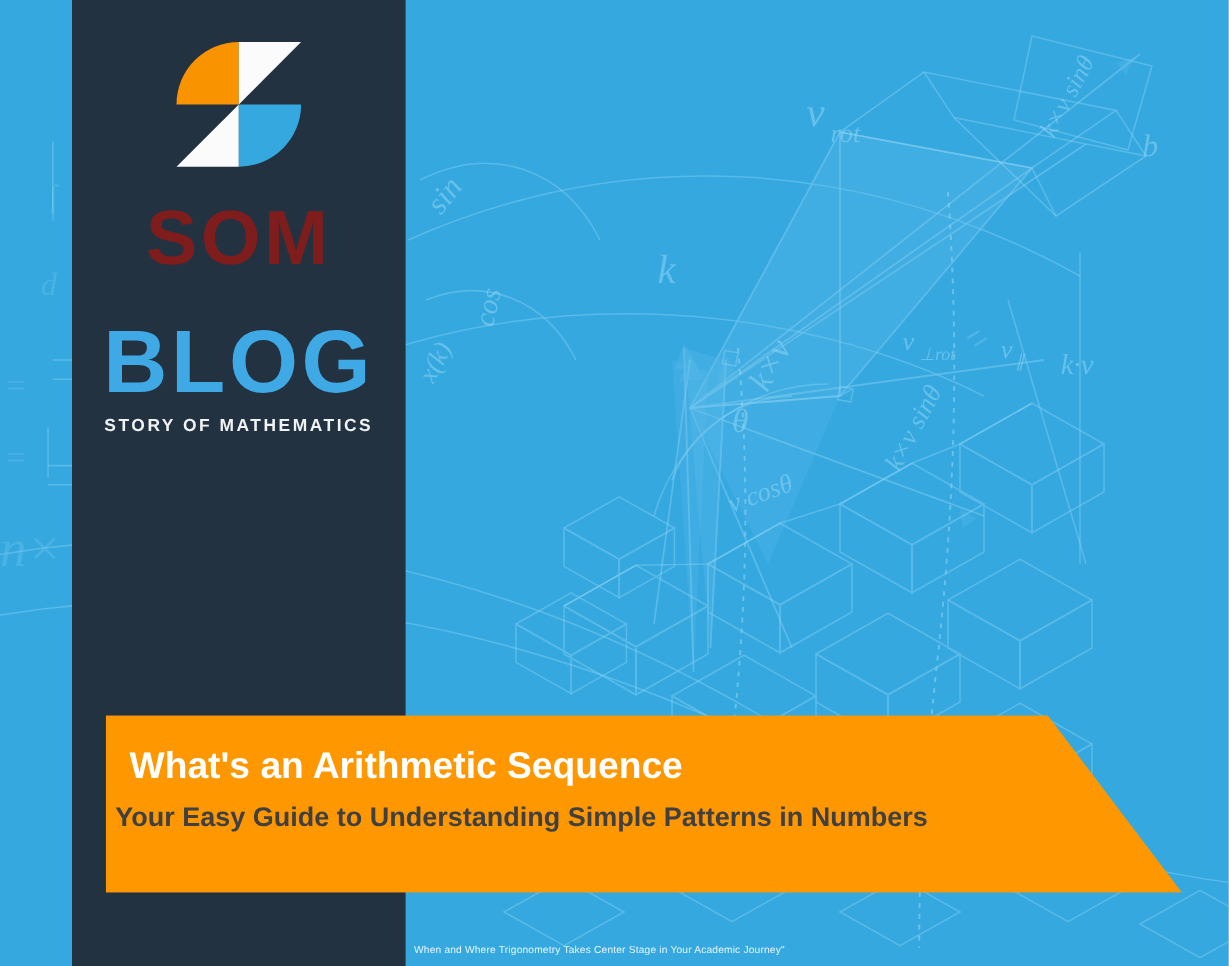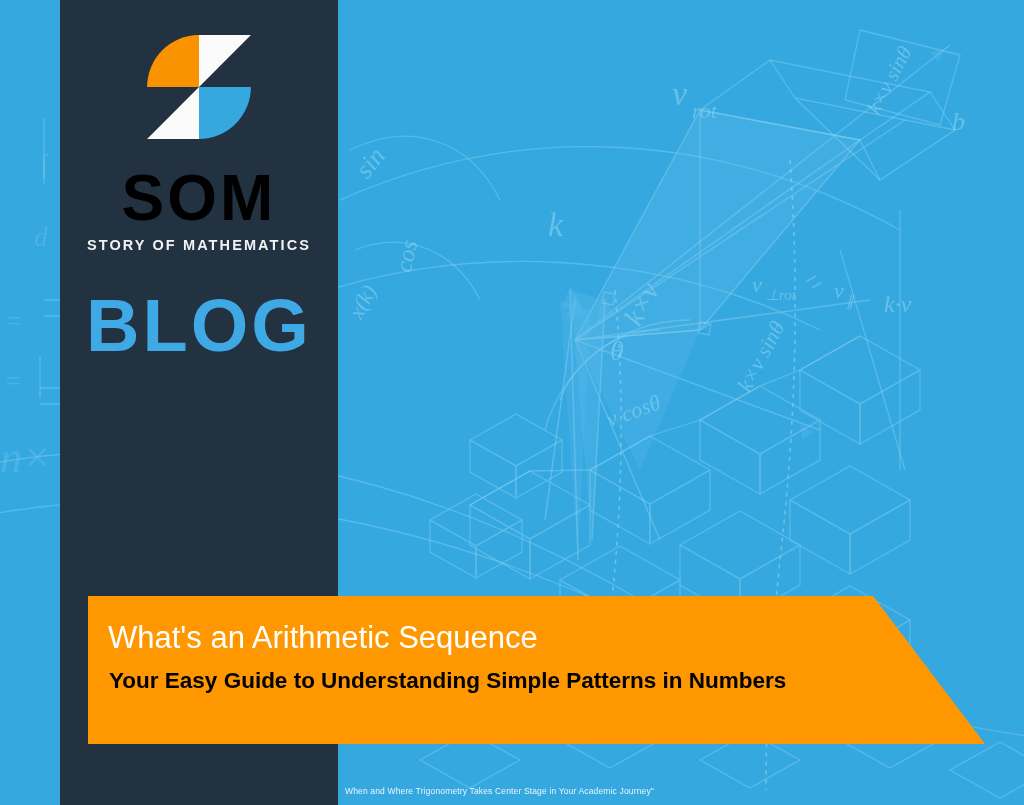--- a/index.html
+++ b/index.html
@@ -41,21 +41,21 @@
   #logo-mark {
     width:118px; height:118px;
     margin:0 auto;
     display:block;
   }
   #brand-name {
     margin-top:22px;
     font-size:64px;
     font-weight:700;
     letter-spacing:3px;
-    color:#000000;
+    color:#7f1d1d;
     line-height:0.95;
   }
   #brand-tagline {
     margin-top:8px;
     font-size:14.5px;
     font-weight:700;
     letter-spacing:2.1px;
     color:#f0f3f4;
   }
   #blog-word {
@@ -72,31 +72,31 @@
     position:absolute;
     left:88px; top:596px;
     width:900px; height:148px;
     background:#ff9800;
     clip-path:polygon(0 0, 785px 0, 897px 148px, 0 148px);
   }
   #banner-title {
     position:absolute;
     left:20px; top:24px;
     font-size:31px;
-    font-weight:400;
+    font-weight:700;
     color:#ffffff;
     white-space:nowrap;
     letter-spacing:0px;
   }
   #banner-subtitle {
     position:absolute;
-    left:21px; top:72px;
+    left:8px; top:72px;
     font-size:22.5px;
     font-weight:700;
-    color:#000000;
+    color:#404040;
     white-space:nowrap;
   }
 
   
   #bottom-caption {
     position:absolute;
     left:345px; top:786px;
     font-size:8.5px;
     font-weight:400;
     color:#eaf6fd;
@@ -303,22 +303,22 @@
       <path d="M50,6 L50,50 L6,50 A44,44 0 0 1 50,6 Z" fill="#f99300"></path>
 
       <path d="M50,6 L94,6 L50,50 Z" fill="#fbfbfb"></path>
 
       <path d="M50,50 L50,94 L6,94 Z" fill="#fbfbfb"></path>
 
       <path d="M50,50 L94,50 A44,44 0 0 1 50,94 L50,50 Z" fill="#35a8e0"></path>
     </svg>
 
     <div id="brand-name">SOM</div>
+    <div id="blog-word">BLOG</div>
     <div id="brand-tagline">STORY OF MATHEMATICS</div>
-    <div id="blog-word">BLOG</div>
   </div>
 
   <div id="banner">
     <div id="banner-title">What's an Arithmetic Sequence</div>
     <div id="banner-subtitle">Your Easy Guide to Understanding Simple Patterns in Numbers</div>
   </div>
 
   <div id="bottom-caption">When and Where Trigonometry Takes Center Stage in Your Academic Journey"</div>
 
 </div>

